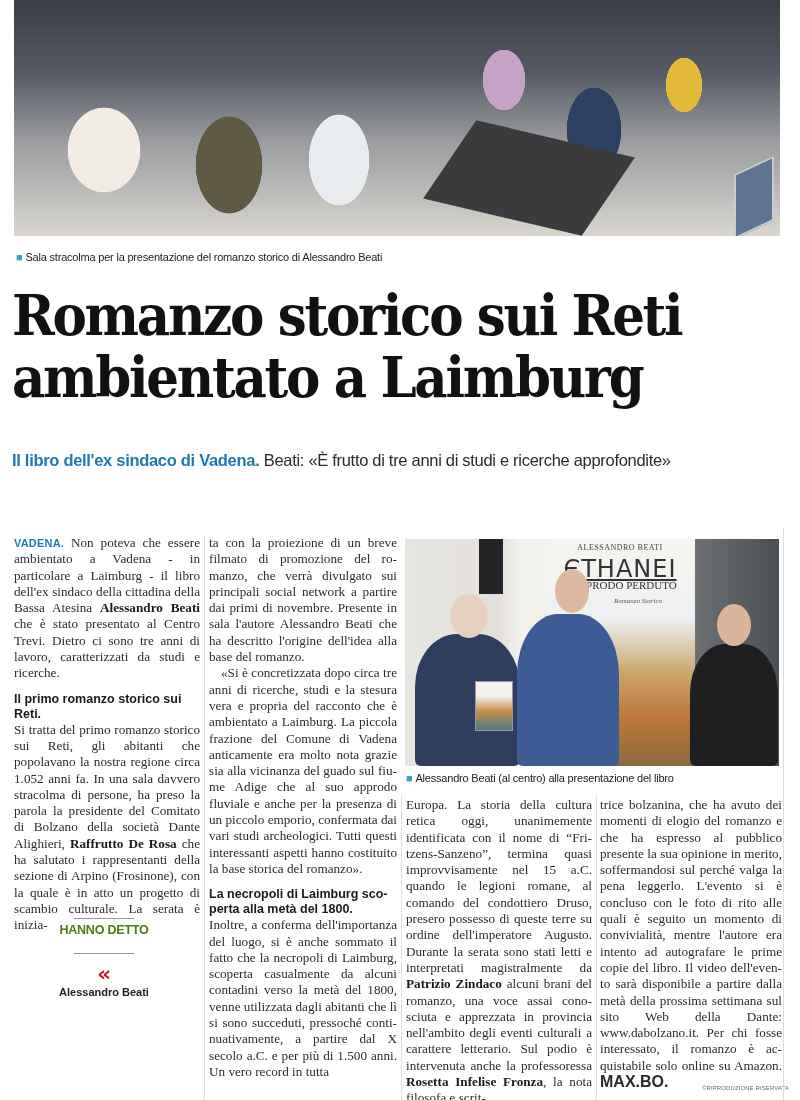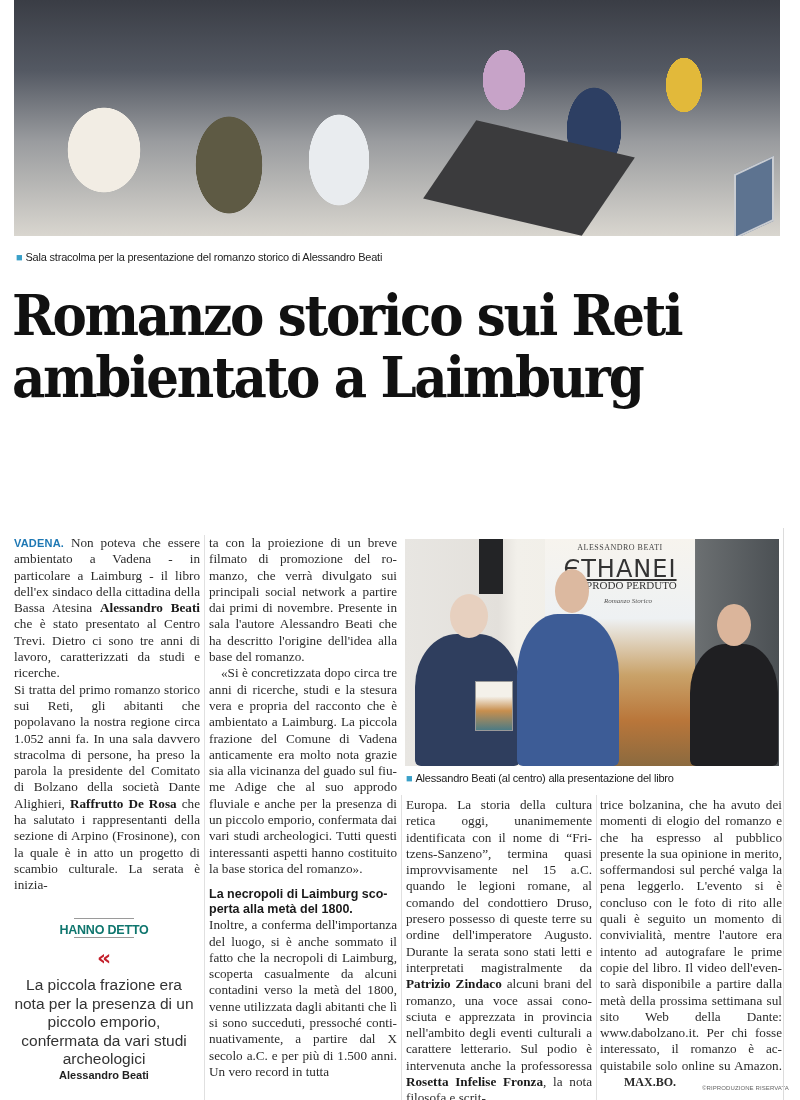--- a/index.html
+++ b/index.html
@@ -60,21 +60,21 @@
     font-family: "Liberation Sans", sans-serif; font-weight: bold;
     font-size: 12.5px; line-height: 15px; color: #1a1a1a; text-align: left;
     margin-top: 10px;
   }
   .col-rule { position: absolute; width: 1px; background: #e0e0e0; }
 
   .quote-box { position: absolute; left: 14px; top: 918px; width: 180px; text-align: center; }
   .quote-box .rule { width: 60px; height: 1px; background: #9a9a9a; margin: 0 auto; }
   .quote-box .label {
     font-family: "Liberation Sans", sans-serif; font-weight: bold;
-    color: #0f766e; font-size: 12.5px; margin: 4px 0 0; letter-spacing: -0.2px;
+    color: #4d7c0f; font-size: 12.5px; margin: 4px 0 16px; letter-spacing: -0.2px;
   }
   .quote-box .qicon {
     font-family: "DejaVu Sans", sans-serif; font-weight: bold;
     color: #c4202c; font-size: 22px; line-height: 24px; margin-top: 8px;
   }
   .quote-box .qtext {
     font-family: "Liberation Sans", sans-serif; font-size: 15.5px;
     line-height: 18.5px; color: #333; margin-top: 6px;
   }
   .quote-box .qauthor {
@@ -97,21 +97,21 @@
   }
   .photo-book .banner-title {
     position: absolute; left: 0; top: 16px; width: 150px; text-align: center;
     font-family: "DejaVu Sans", sans-serif; font-size: 24px; color: #333; letter-spacing: 1px; text-decoration: underline;
   }
   .photo-book .banner-sub {
     position: absolute; left: 0; top: 40px; width: 150px; text-align: center;
     font-size: 11px; color: #333;
   }
   .photo-book .banner-genre {
-    position: absolute; left: 8px; top: 58px; width: 150px; text-align: center;
+    position: absolute; left: 18px; top: 58px; width: 150px; text-align: center;
     font-size: 7px; color: #555; font-style: italic;
   }
   .photo-book .speaker {
     position: absolute; left: 74px; top: 0; width: 24px; height: 55px; background: #232426;
   }
   .person { position: absolute; border-radius: 40% 40% 6px 6px; }
   .p1 { left: 10px; top: 95px; width: 105px; height: 132px; background: #2f3e5e; }
   .p1h { left: 45px; top: 55px; width: 38px; height: 44px; background: #e7d0bf; border-radius: 50%; }
   .p2 { left: 112px; top: 75px; width: 102px; height: 152px; background: #3d5c96; }
   .p2h { left: 150px; top: 30px; width: 34px; height: 44px; background: #dcb9a0; border-radius: 50%; }
@@ -120,62 +120,66 @@
   .book-held {
     position: absolute; left: 70px; top: 142px; width: 38px; height: 50px;
     background: linear-gradient(180deg, #f4f1ea 0%, #f4f1ea 30%, #c88f4e 60%, #4d7b84 100%);
     border: 1px solid #999;
   }
 
   .copyright {
     position: absolute; left: 702px; top: 1085px; font-family: "Liberation Sans", sans-serif;
     font-size: 6px; color: #666; letter-spacing: 0.1px;
   }
-  .signature { font-family: Liberation Serif, serif; font-weight: bold; font-size: 12px; margin-left: 24px; }
+  .signature { font-family: Liberation Sans, sans-serif; font-weight: bold; font-size: 16px; }
   .right-edge-line { position: absolute; left: 783px; top: 528px; width: 1px; height: 572px; background: #dcdcdc; }
 </style>
 </head>
 <body>
 
 <div class="photo-top">
   <div class="stand"></div>
   <div class="laptop"></div>
 </div>
 <div class="caption" style="left:16px; top:251px;text-align:right;">
   <span class="dot">■</span><span>Sala stracolma per la presentazione del romanzo storico di Alessandro Beati</span>
 </div>
 
 <h1 class="headline">
   <div>Romanzo storico sui Reti</div>
   <div>ambientato a Laimburg</div>
 </h1>
 
 <div class="subhead">
+  <div>
+    <span class="lead">Il libro dell'ex sindaco di Vadena.</span>
+    <span>Beati: «È frutto di tre anni di studi e ricerche approfondite»</span>
+  </div>
 </div>
 
 <div class="col" style="left:14px; top:535px; width:186px;">
   <p>
     <span class="dateline">VADENA.</span>
     <span>Non poteva che essere ambientato a Vadena - in particolare a Laimburg - il libro dell'ex sindaco della cittadina della Bassa Atesina</span>
     <b>Alessandro Beati</b>
     <span>che è stato presentato al Centro Trevi. Dietro ci sono tre anni di lavoro, caratterizzati da studi e ricerche.</span>
   </p>
+  <div class="sect">Il primo romanzo storico sui Reti.</div>
   <p>
     <span>Si tratta del primo romanzo storico sui Reti, gli abitanti che popolavano la nostra regione circa 1.052 anni fa. In una sala davvero stracolma di persone, ha preso la parola la presidente del Comitato di Bolzano della società Dante Alighieri,</span>
     <b>Raf­frutto De Rosa</b>
     <span>che ha salutato i rappresentanti della sezione di Arpino (Frosinone), con la qua­le è in atto un progetto di scam­bio culturale. La serata è inizia-</span>
   </p>
 </div>
 
 <div class="quote-box">
   <div class="rule"></div>
   <div class="label">HANNO DETTO</div>
   <div class="rule"></div>
   <div class="qicon">«</div>
-  <div class="qtext">La piccola frazione era nota per la presenza di un piccolo emporio, confermata da vari studi archeologici</div>
   <div class="qauthor">Alessandro Beati</div>
 </div>
 
 <div class="col-rule" style="left:204px; top:535px; height:565px;"></div>
 
 <div class="col" style="left:209px; top:535px; width:188px;">
   <p>ta con la proiezione di un breve filmato di promozione del ro­manzo, che verrà divulgato sui principali social network a par­tire dai primi di novembre. Presente in sala l'autore Ales­sandro Beati che ha descritto l'origine dell'idea alla base del romanzo.</p>
   <p class="indent">«Si è concretizzata dopo cir­ca tre anni di ricerche, studi e la stesura vera e propria del racconto che è ambientato a Laimburg. La piccola frazione del Comune di Vadena antica­mente era molto nota grazie sia alla vicinanza del guado sul fiu­me Adige che al suo approdo fluviale e anche per la presenza di un piccolo emporio, confer­mata dai vari studi archeologi­ci. Tutti questi interessanti aspetti hanno costituito la base storica del romanzo».</p>
   <div class="sect">La necropoli di Laimburg sco­perta alla metà del 1800.</div>
   <p>Inoltre, a conferma dell'impor­tanza del luogo, si è anche som­mato il fatto che la necropoli di Laimburg, scoperta casual­mente da alcuni contadini ver­so la metà del 1800, venne uti­lizzata dagli abitanti che lì si so­no succeduti, pressoché conti­nuativamente, a partire dal X secolo a.C. e per più di 1.500 anni. Un vero record in tutta</p>

